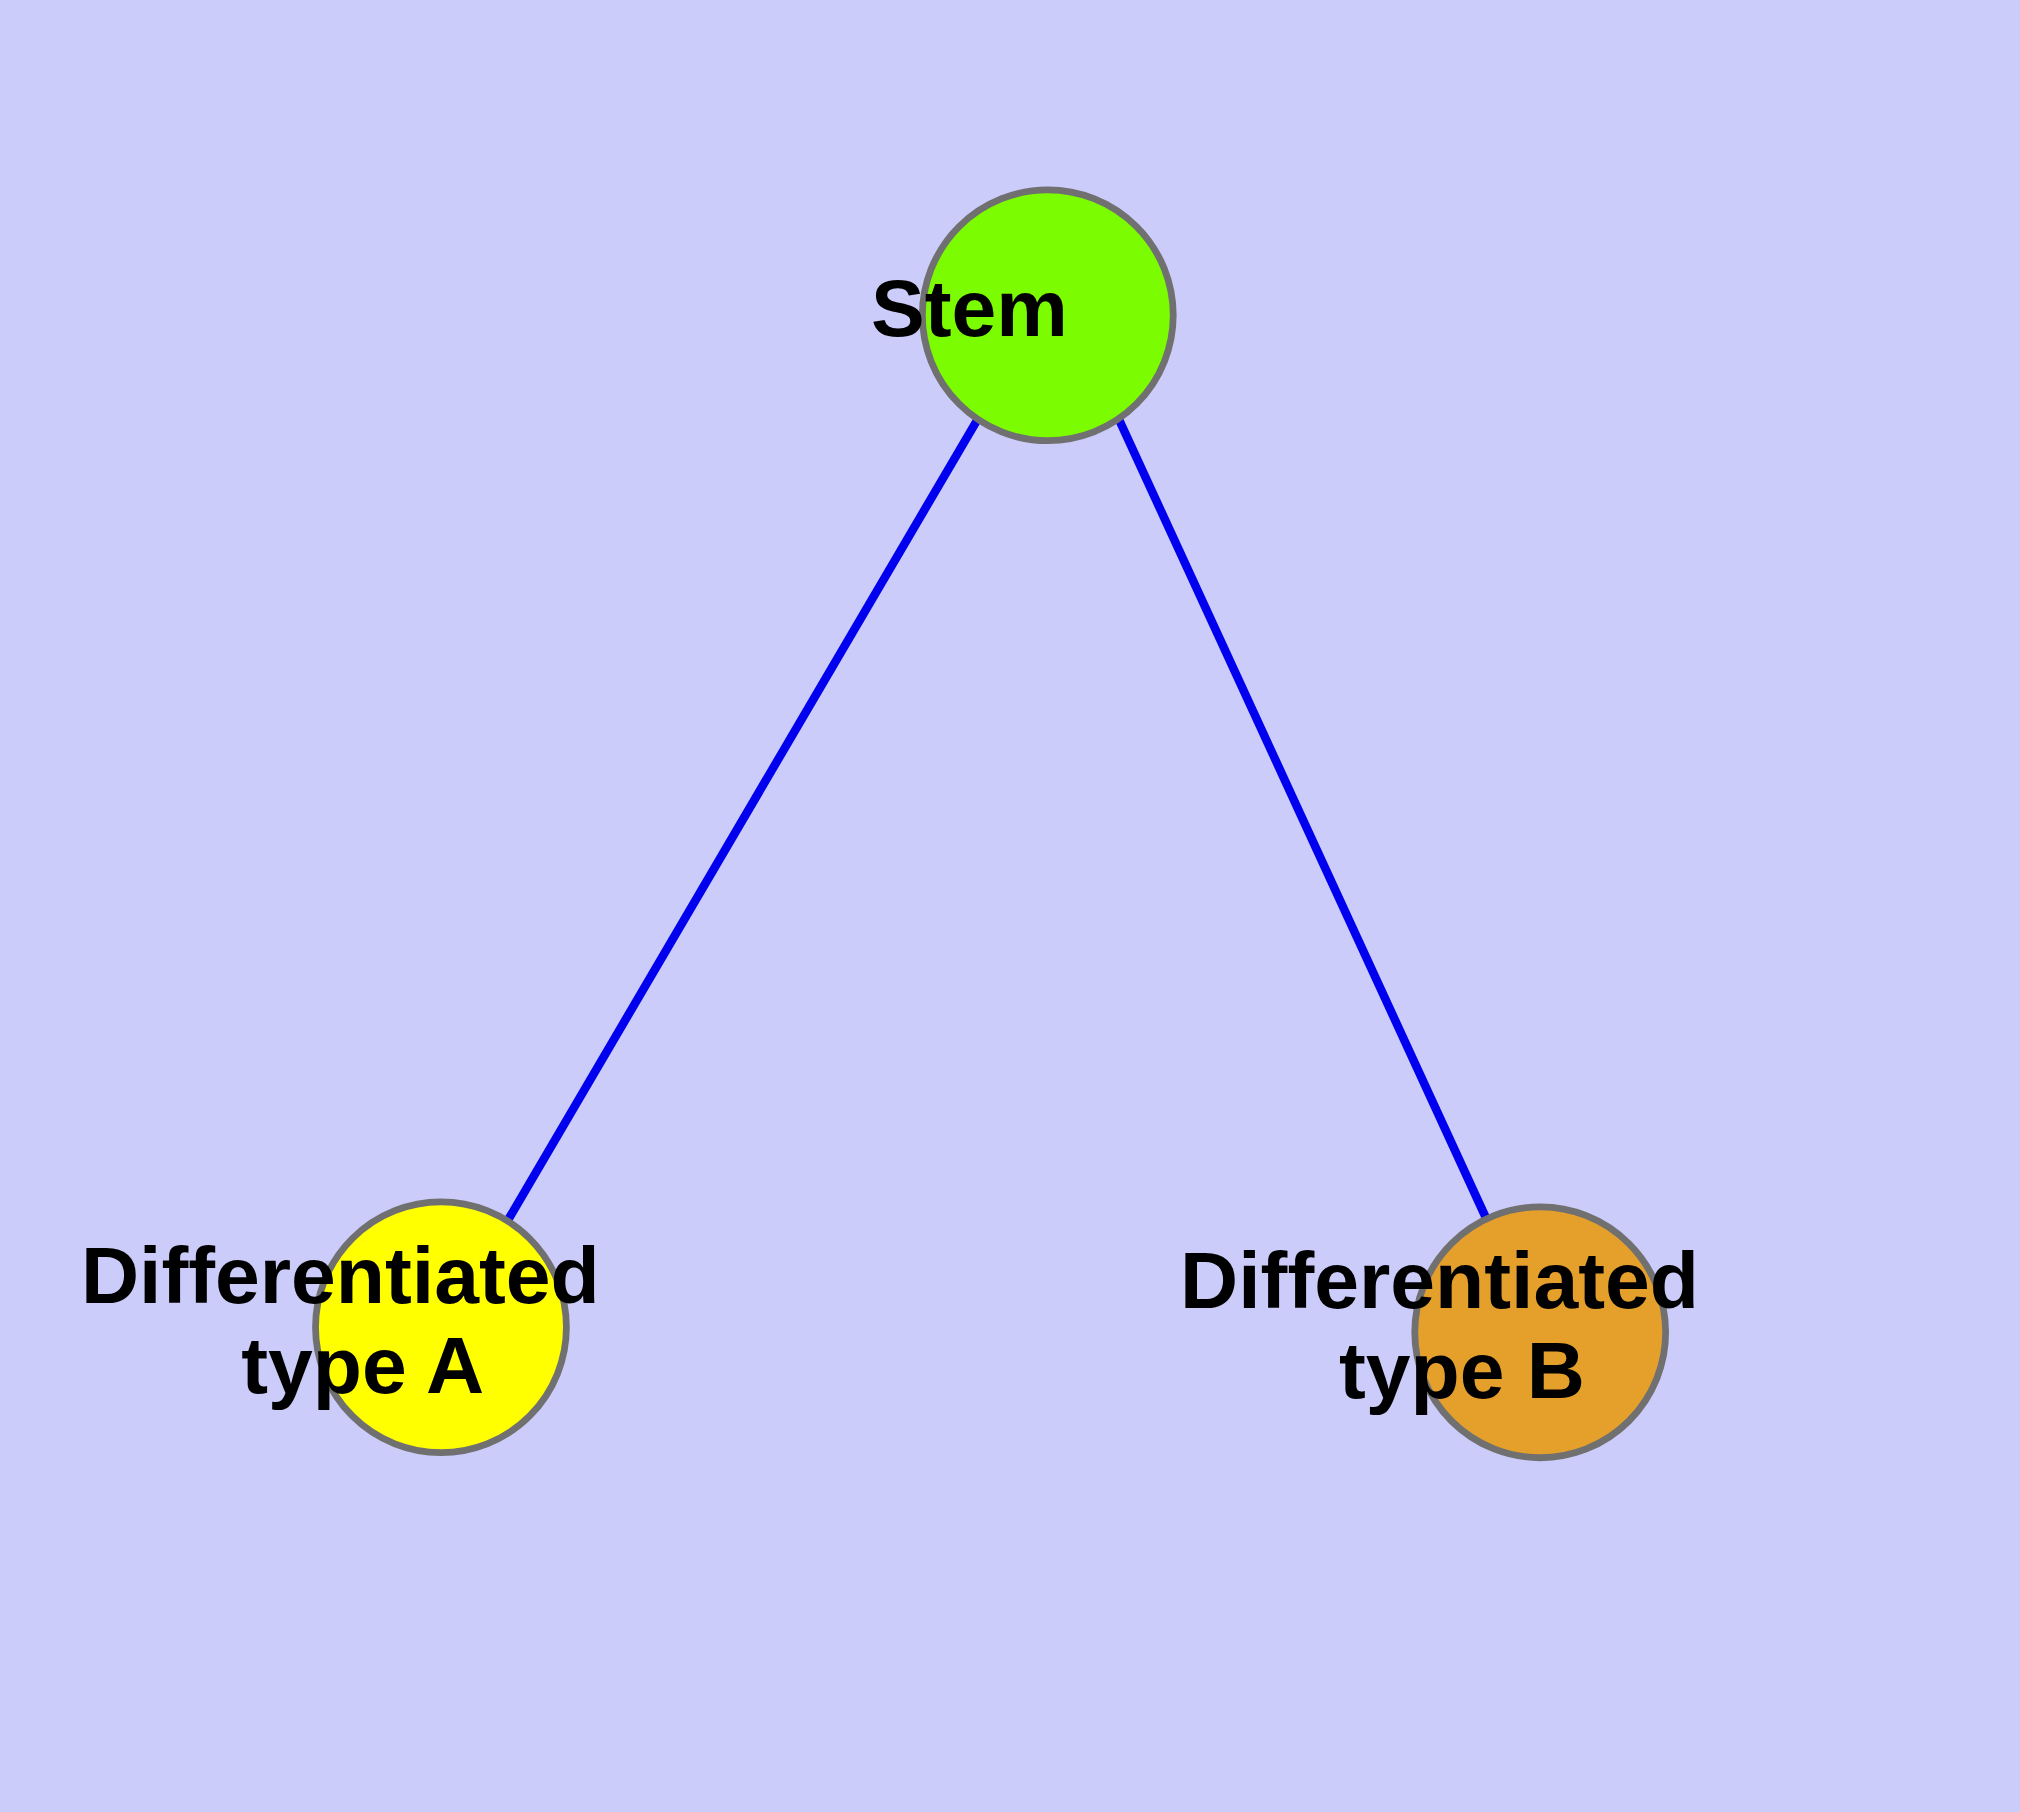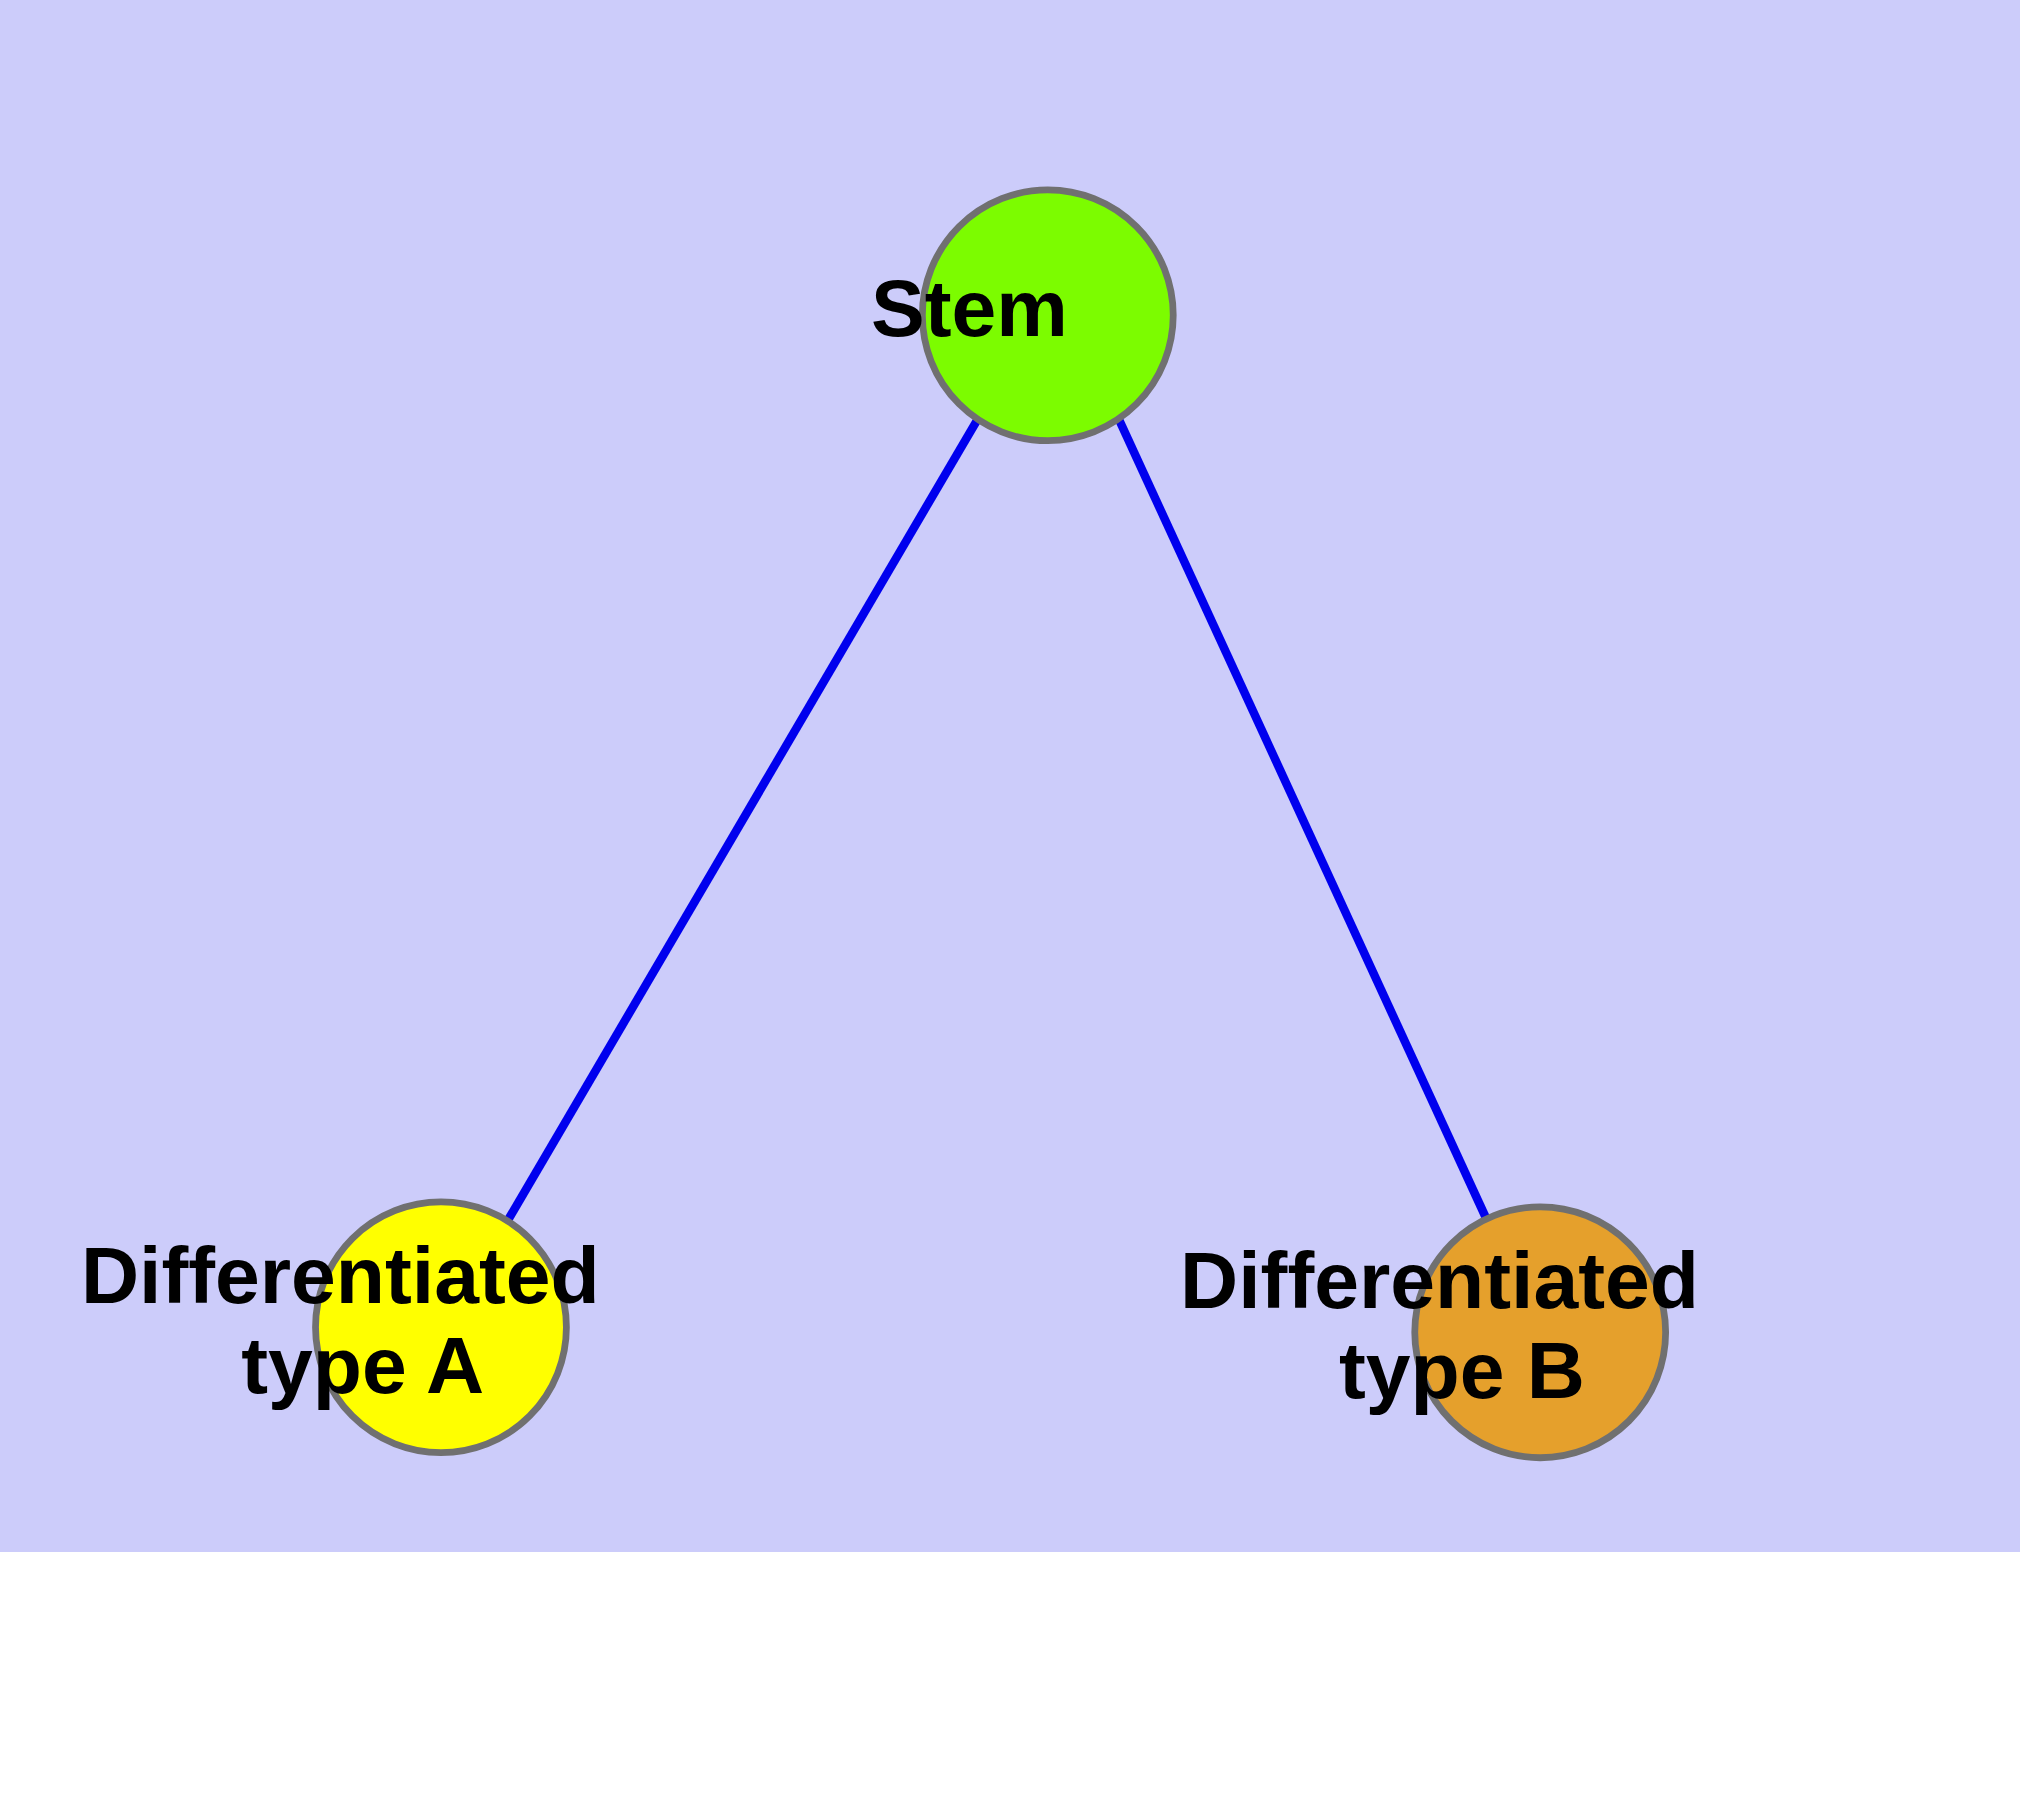--- a/index.html
+++ b/index.html
@@ -34,21 +34,21 @@
     dominant-baseline: middle;
     white-space: pre;
   }
   .edge-line {
     stroke-linecap: butt;
   }
 </style>
 </head>
 <body>
 
-<div id="stage" style="width: 2021px; height: 1552px; background: rgb(204, 204, 250);">
+<div id="stage" style="width: 2021px; height: 1812px; background: rgb(204, 204, 250);">
   <svg id="graph-svg" viewBox="0 0 2384 2138" style="width: 2021px; height: 1812px;">
 
     <rect x="0" y="0" width="2384" height="2138" fill="#ccccfa"></rect>
 
     <g>
       <line class="edge-line" x1="1153" y1="495" x2="600" y2="1438" stroke="#0000ee" stroke-width="10"></line>
       <line class="edge-line" x1="1320" y1="495" x2="1753" y2="1437" stroke="#0000ee" stroke-width="10"></line>
     </g>
 
     <g>

